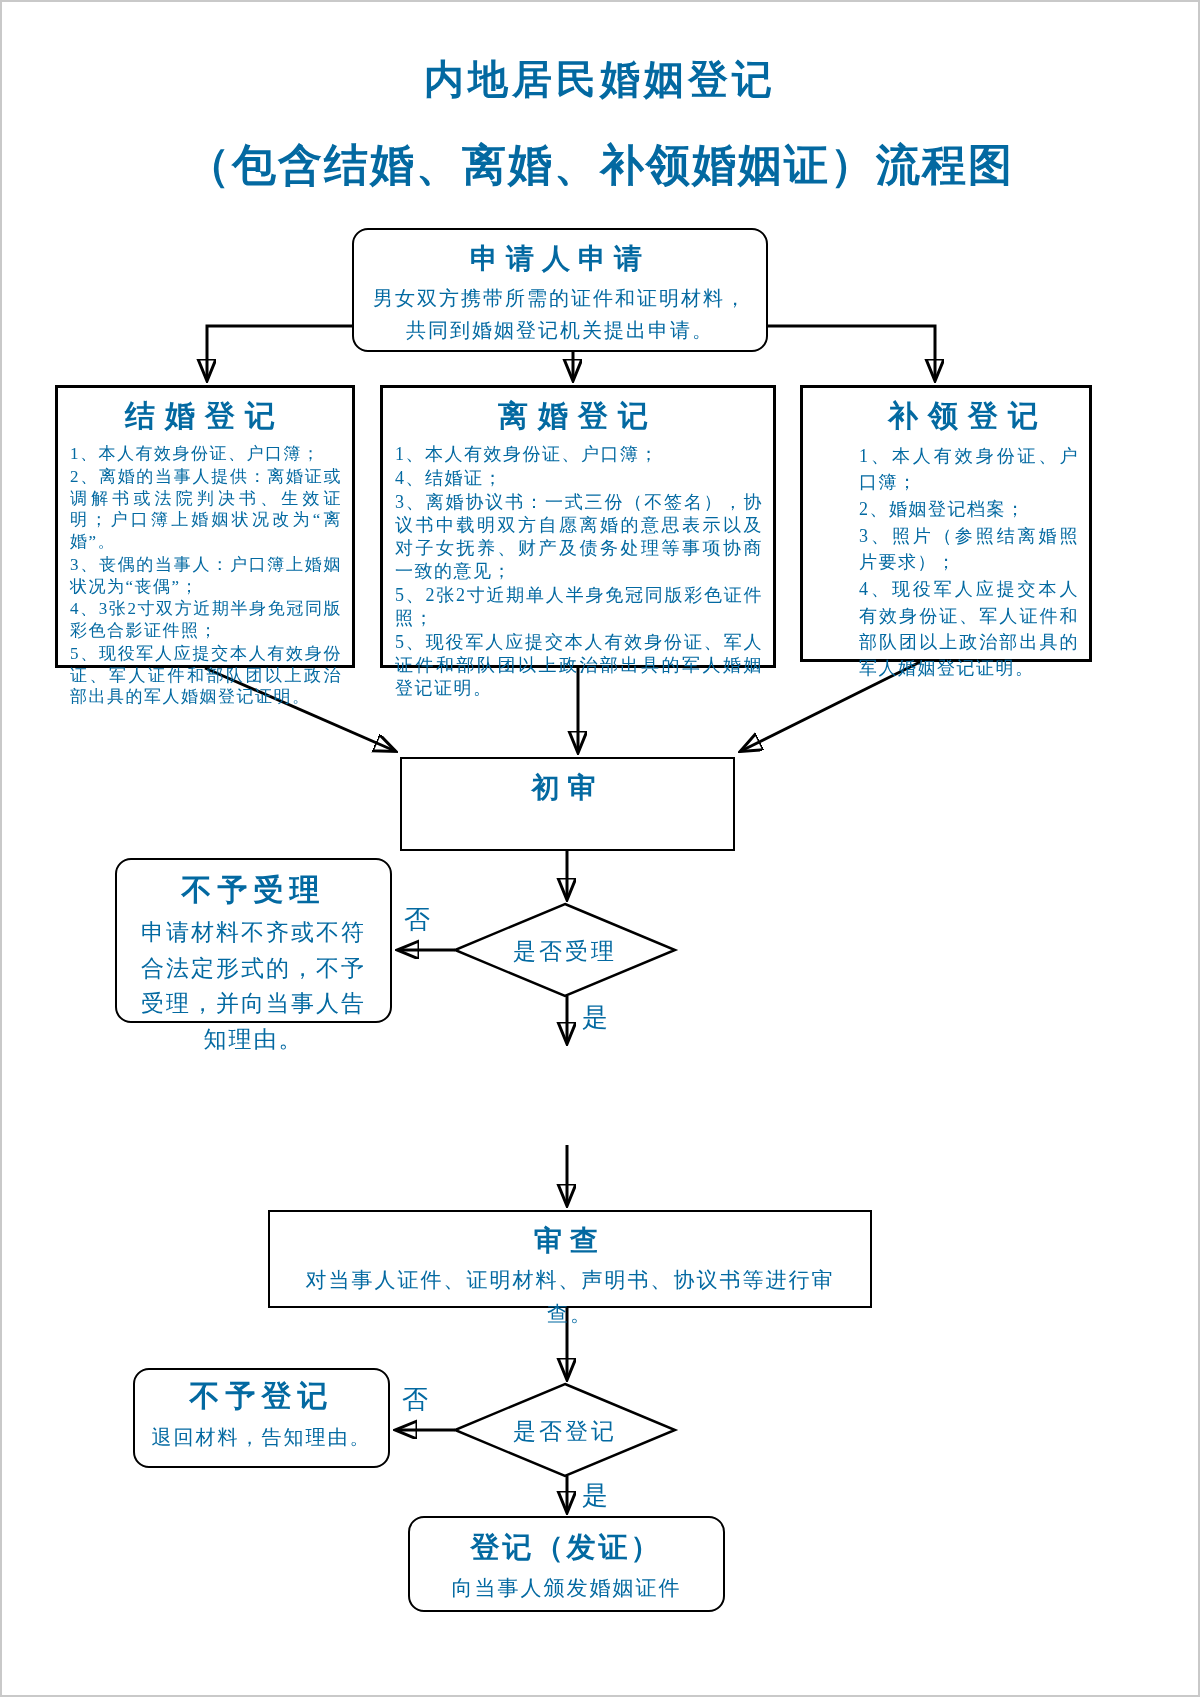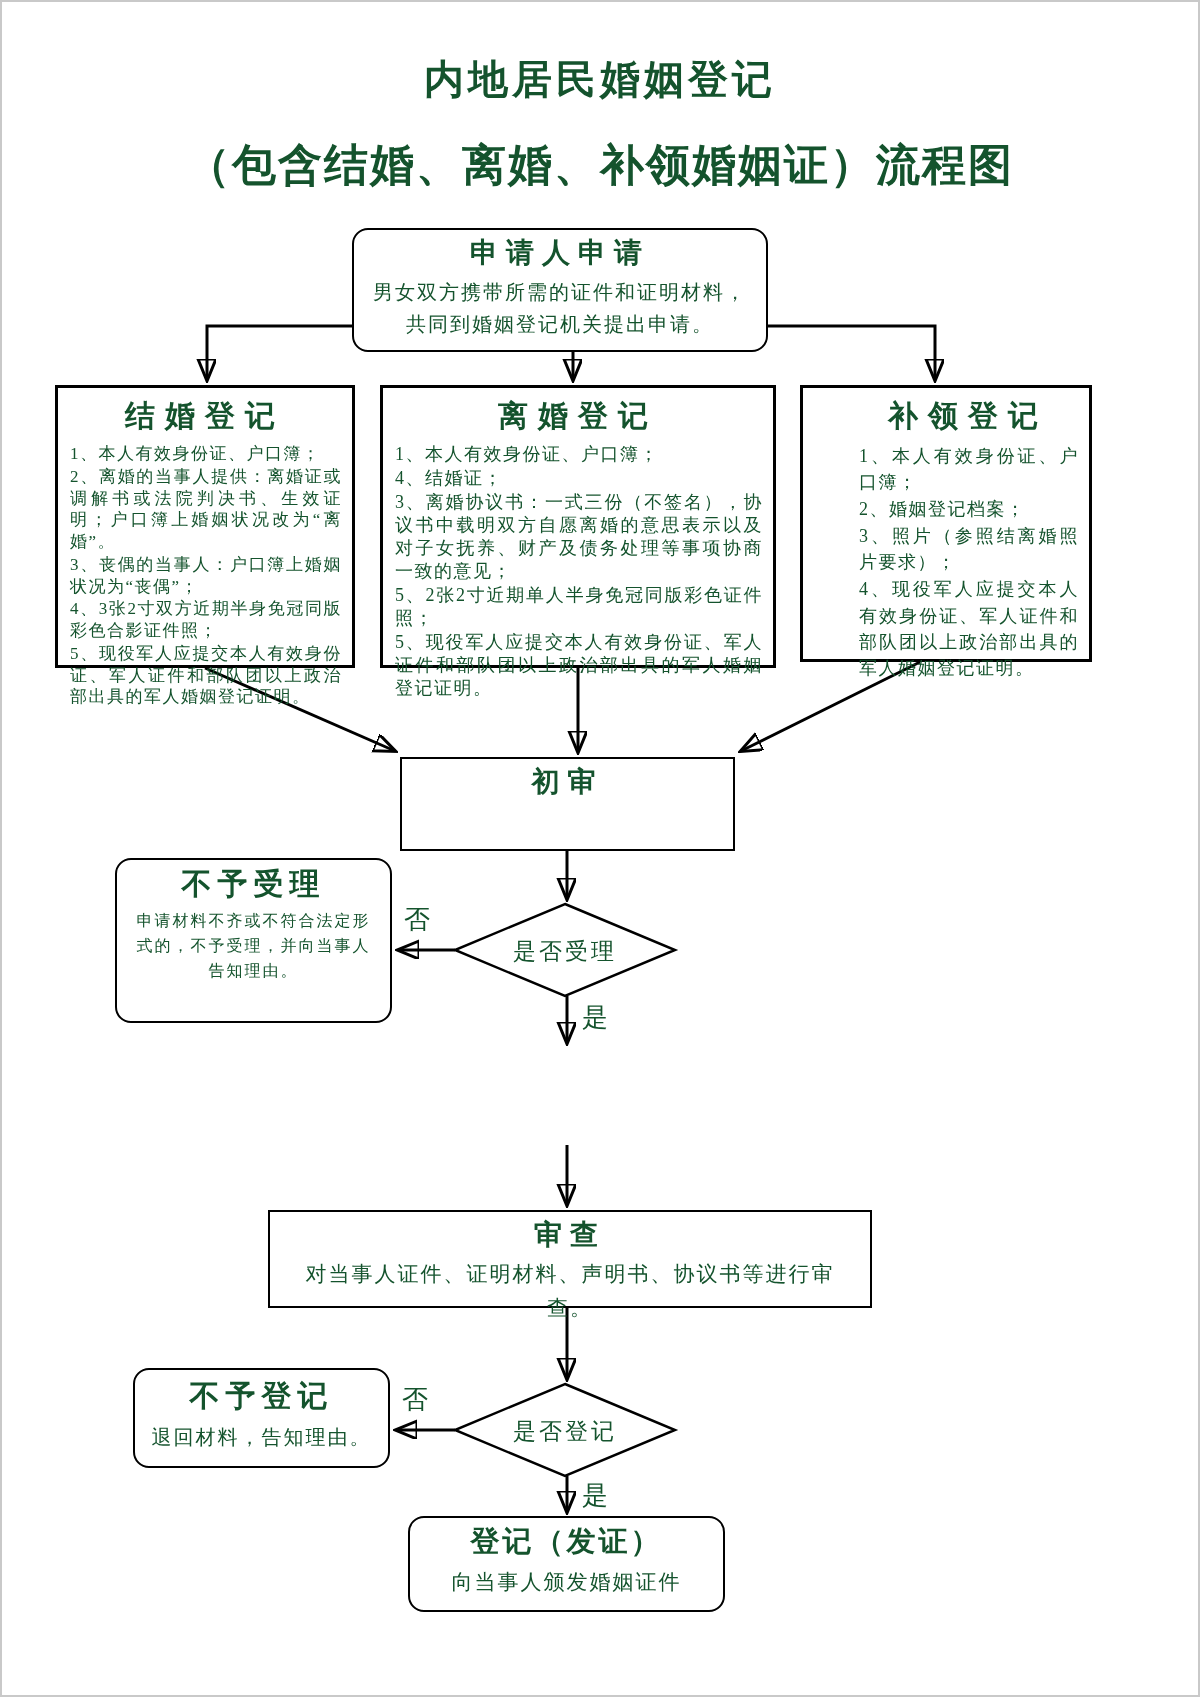--- a/index.html
+++ b/index.html
@@ -4,21 +4,21 @@
 <style>
   html, body { margin: 0; padding: 0; background: #e8e8e8; }
   .canvas {
     position: relative;
     width: 1200px;
     height: 1697px;
     margin: 0 auto;
     background: #ffffff;
     box-shadow: inset 0 0 0 2px #c9c9c9;
     font-family: "Liberation Sans", "DejaVu Sans", sans-serif;
-    color: #14532d;
+    color: #0369a1;
     overflow: hidden;
   }
   .page-title {
     position: absolute; left: 0; top: 52px; width: 100%;
     text-align: center; font-size: 40px; font-weight: bold; letter-spacing: 4px;
   }
   .page-subtitle {
     position: absolute; left: 0; top: 114px; width: 100%;
     text-align: center; font-size: 44px; font-weight: bold; letter-spacing: 2px; margin-top: 22px;
   }
@@ -28,21 +28,21 @@
 
   .box {
     position: absolute; box-sizing: border-box; background: #fff;
     border: 2px solid #000;
   }
   .box.thick { border-width: 3px; }
   .box.round { border-radius: 16px; }
 
   .box-title {
     text-align: center; font-weight: bold; font-size: 28px;
-    letter-spacing: 8px; padding-top: 4px;
+    letter-spacing: 8px; padding-top: 10px;
   }
   .box-title.big { font-size: 30px; letter-spacing: 10px; padding-top: 8px; }
   .box-body {
     font-family: "Liberation Serif", "DejaVu Serif", serif;
     font-size: 20px; letter-spacing: 2px; line-height: 1.6;
     text-align: center; padding: 4px 14px 0 14px;
   }
   .box-items {
     font-family: "Liberation Serif", "DejaVu Serif", serif;
     font-size: 17px; letter-spacing: 1.5px; line-height: 1.28;
@@ -137,21 +137,21 @@
       <div class="item">4、现役军人应提交本人有效身份证、军人证件和部队团以上政治部出具的军人婚姻登记证明。</div>
     </div>
   </div>
 
   <div class="box" style="left:400px; top:757px; width:335px; height:94px;">
     <div class="box-title">初审</div>
   </div>
 
   <div class="box round" style="left:115px; top:858px; width:277px; height:165px;">
     <div class="box-title" style="font-size:30px; letter-spacing:6px;">不予受理</div>
-    <div class="box-body" style="font-size:16px; line-height:1.55;">申请材料不齐或不符合法定形式的，不予受理，并向当事人告知理由。</div>
+    <div class="box-body" style="font-size:23px; line-height:1.55;">申请材料不齐或不符合法定形式的，不予受理，并向当事人告知理由。</div>
   </div>
 
   <div class="diamond-label" style="left:455px; top:936px; width:220px;">是否受理</div>
   <div class="edge-label" style="left:404px; top:902px;">否</div>
   <div class="edge-label" style="left:582px; top:1000px;">是</div>
 
 
   <div class="box" style="left:268px; top:1210px; width:604px; height:98px;">
     <div class="box-title">审查</div>
     <div class="box-body" style="font-size:21px;">对当事人证件、证明材料、声明书、协议书等进行审查。</div>

